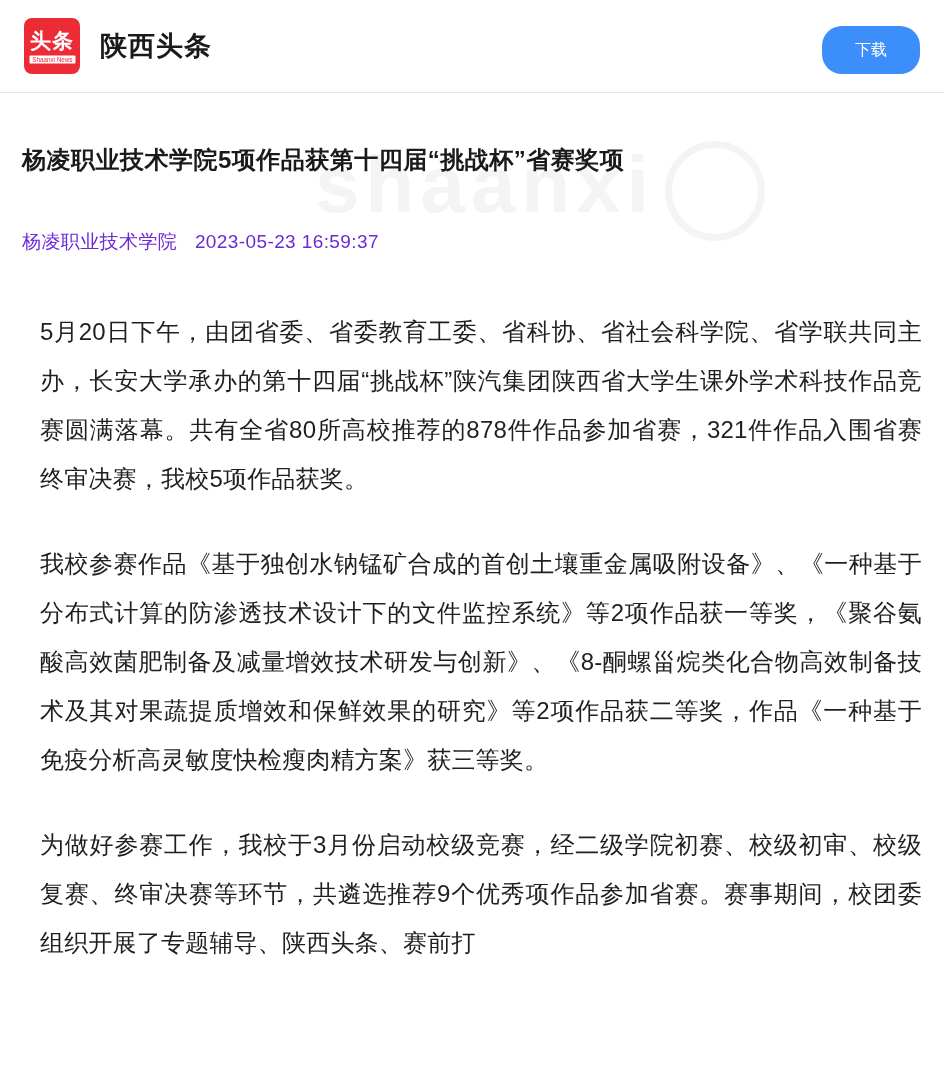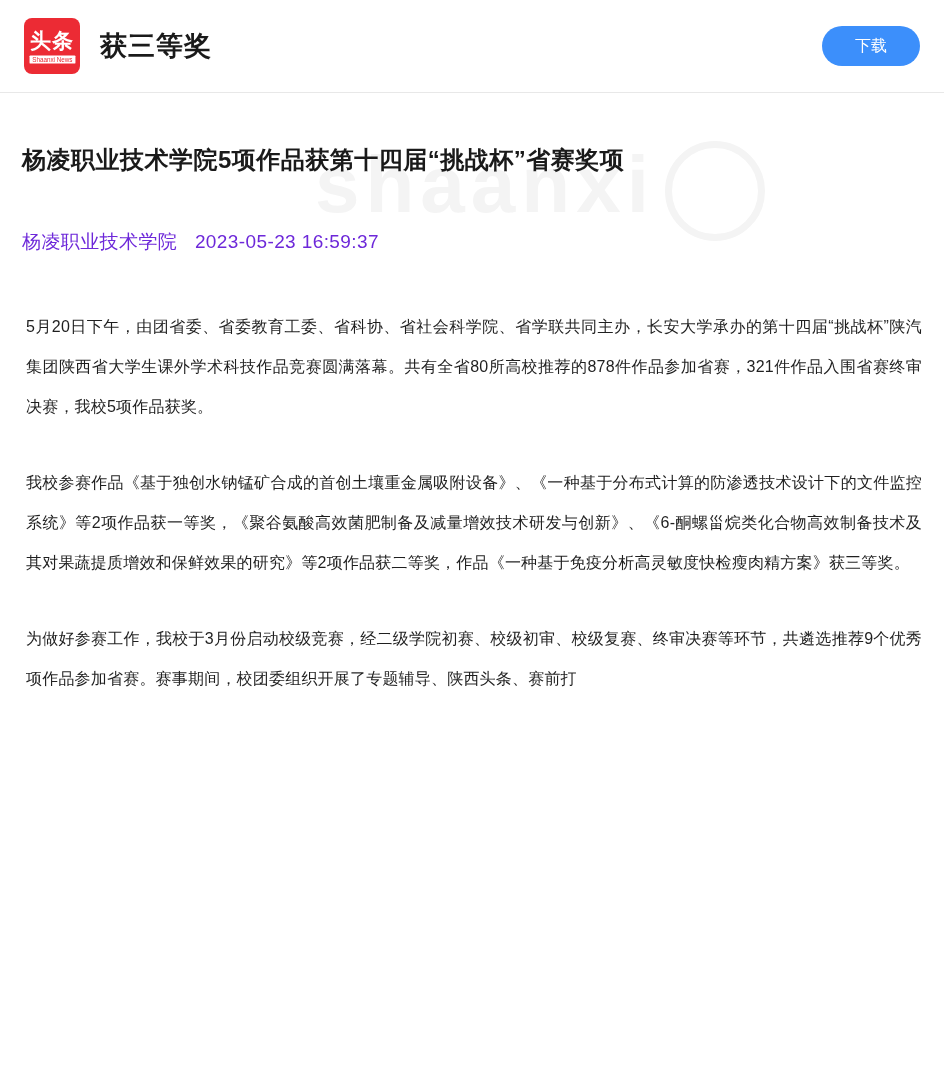--- a/index.html
+++ b/index.html
@@ -61,21 +61,21 @@
     font-size: 27px;
     font-weight: bold;
     color: #1a1a1a;
     letter-spacing: 1px;
   }
   .download-btn {
     position: absolute;
     right: 24px;
     top: 26px;
     width: 98px;
-    height: 40px;
+    height: 48px;
     border-radius: 20px;
     background: #3c8ffb;
     color: #ffffff;
     font-size: 16px;
     border: none;
     cursor: pointer;
     display: flex;
     align-items: center;
     justify-content: center;
     font-family: inherit;
@@ -133,56 +133,56 @@
   }
   .meta .source {
     margin-right: 12px;
   }
   .body {
     position: relative;
     z-index: 1;
     margin-top: 52px;
   }
   .para {
-    font-size: 16px;
-    line-height: 40px;
+    font-size: 24px;
+    line-height: 49px;
     color: #1f1f1f;
-    margin: 0 0 36px 4px;
+    margin: 0 0 36px 18px;
     text-align: justify;
     letter-spacing: 0.2px;
   }
   .para:last-child {
     margin-bottom: 0;
   }
 </style>
 </head>
 <body>
 
 <div class="header">
   <div class="logo-box">
     <div class="logo-top">头条</div>
     <div class="logo-bottom">Shaanxi News</div>
   </div>
-  <div class="site-name">获三等奖</div>
+  <div class="site-name">陕西头条</div>
   <button class="download-btn">下载</button>
 </div>
 <div class="header-divider"></div>
 
 <div class="article">
 
   <div class="watermark">
     <span>shaanxi</span><span class="wm-circle"></span>
   </div>
 
   <h1 class="title">杨凌职业技术学院5项作品获第十四届“挑战杯”省赛奖项</h1>
 
   <div class="meta">
     <span class="source">杨凌职业技术学院</span>
     <span>2023-05-23 16:59:37</span>
   </div>
 
   <div class="body">
     <p class="para">5月20日下午，由团省委、省委教育工委、省科协、省社会科学院、省学联共同主办，长安大学承办的第十四届“挑战杯”陕汽集团陕西省大学生课外学术科技作品竞赛圆满落幕。共有全省80所高校推荐的878件作品参加省赛，321件作品入围省赛终审决赛，我校5项作品获奖。</p>
-    <p class="para">我校参赛作品《基于独创水钠锰矿合成的首创土壤重金属吸附设备》、《一种基于分布式计算的防渗透技术设计下的文件监控系统》等2项作品获一等奖，《聚谷氨酸高效菌肥制备及减量增效技术研发与创新》、《6-酮螺甾烷类化合物高效制备技术及其对果蔬提质增效和保鲜效果的研究》等2项作品获二等奖，作品《一种基于免疫分析高灵敏度快检瘦肉精方案》获三等奖。</p>
+    <p class="para">我校参赛作品《基于独创水钠锰矿合成的首创土壤重金属吸附设备》、《一种基于分布式计算的防渗透技术设计下的文件监控系统》等2项作品获一等奖，《聚谷氨酸高效菌肥制备及减量增效技术研发与创新》、《8-酮螺甾烷类化合物高效制备技术及其对果蔬提质增效和保鲜效果的研究》等2项作品获二等奖，作品《一种基于免疫分析高灵敏度快检瘦肉精方案》获三等奖。</p>
     <p class="para">为做好参赛工作，我校于3月份启动校级竞赛，经二级学院初赛、校级初审、校级复赛、终审决赛等环节，共遴选推荐9个优秀项作品参加省赛。赛事期间，校团委组织开展了专题辅导、陕西头条、赛前打</p>
   </div>
 
 </div>
 
 </body></html>

